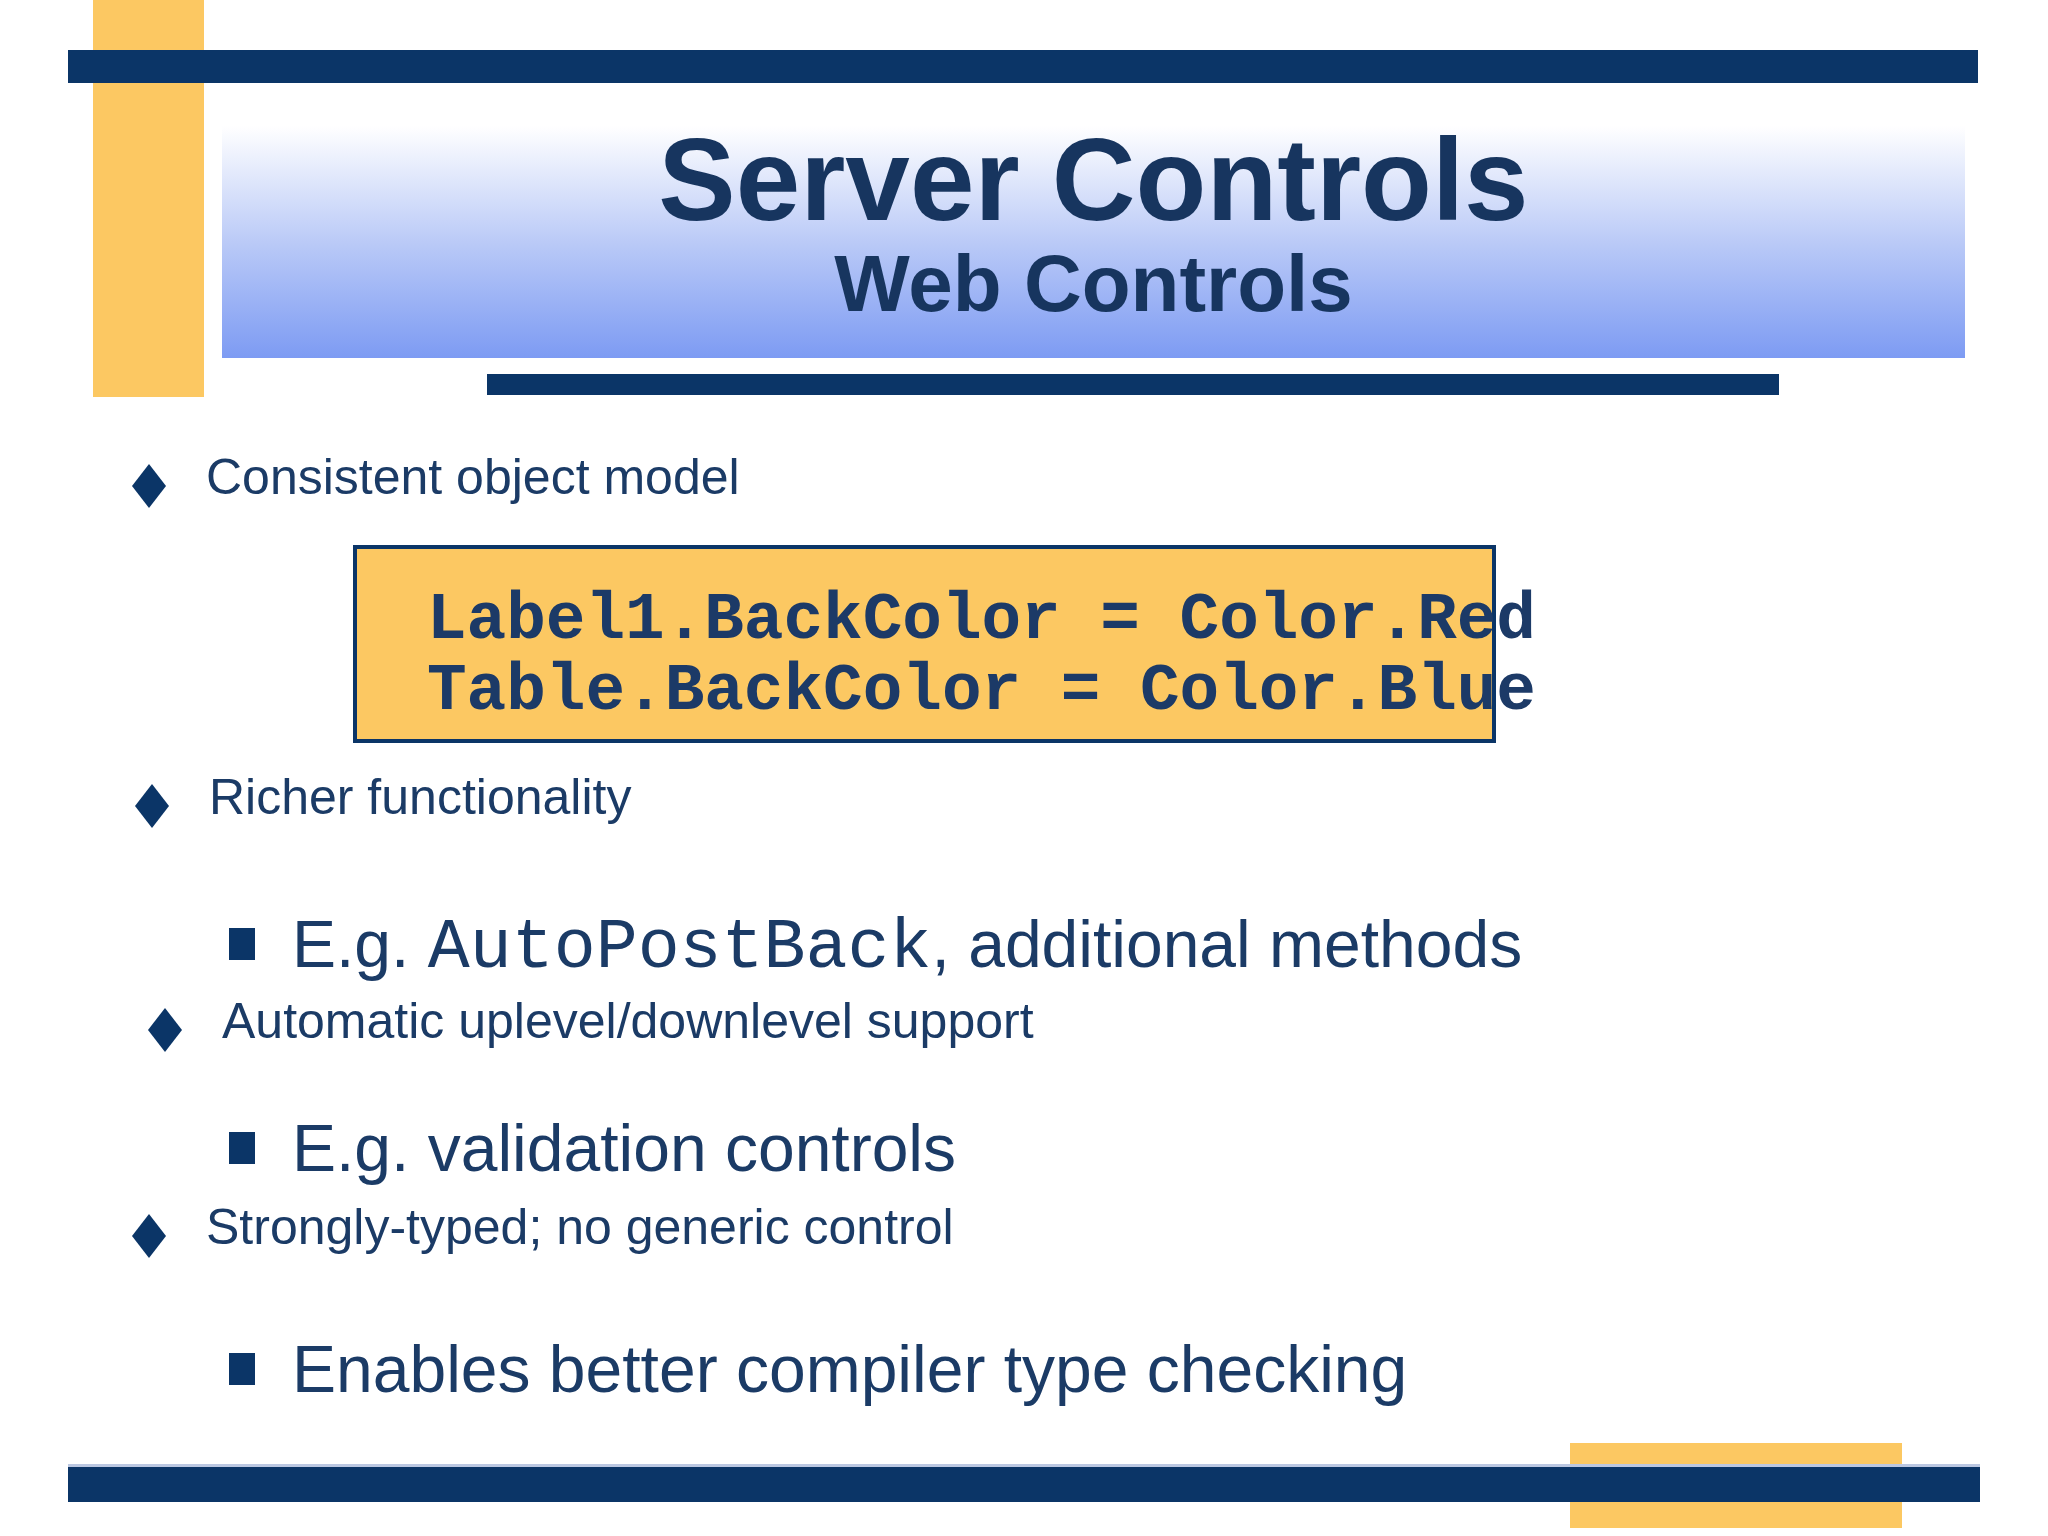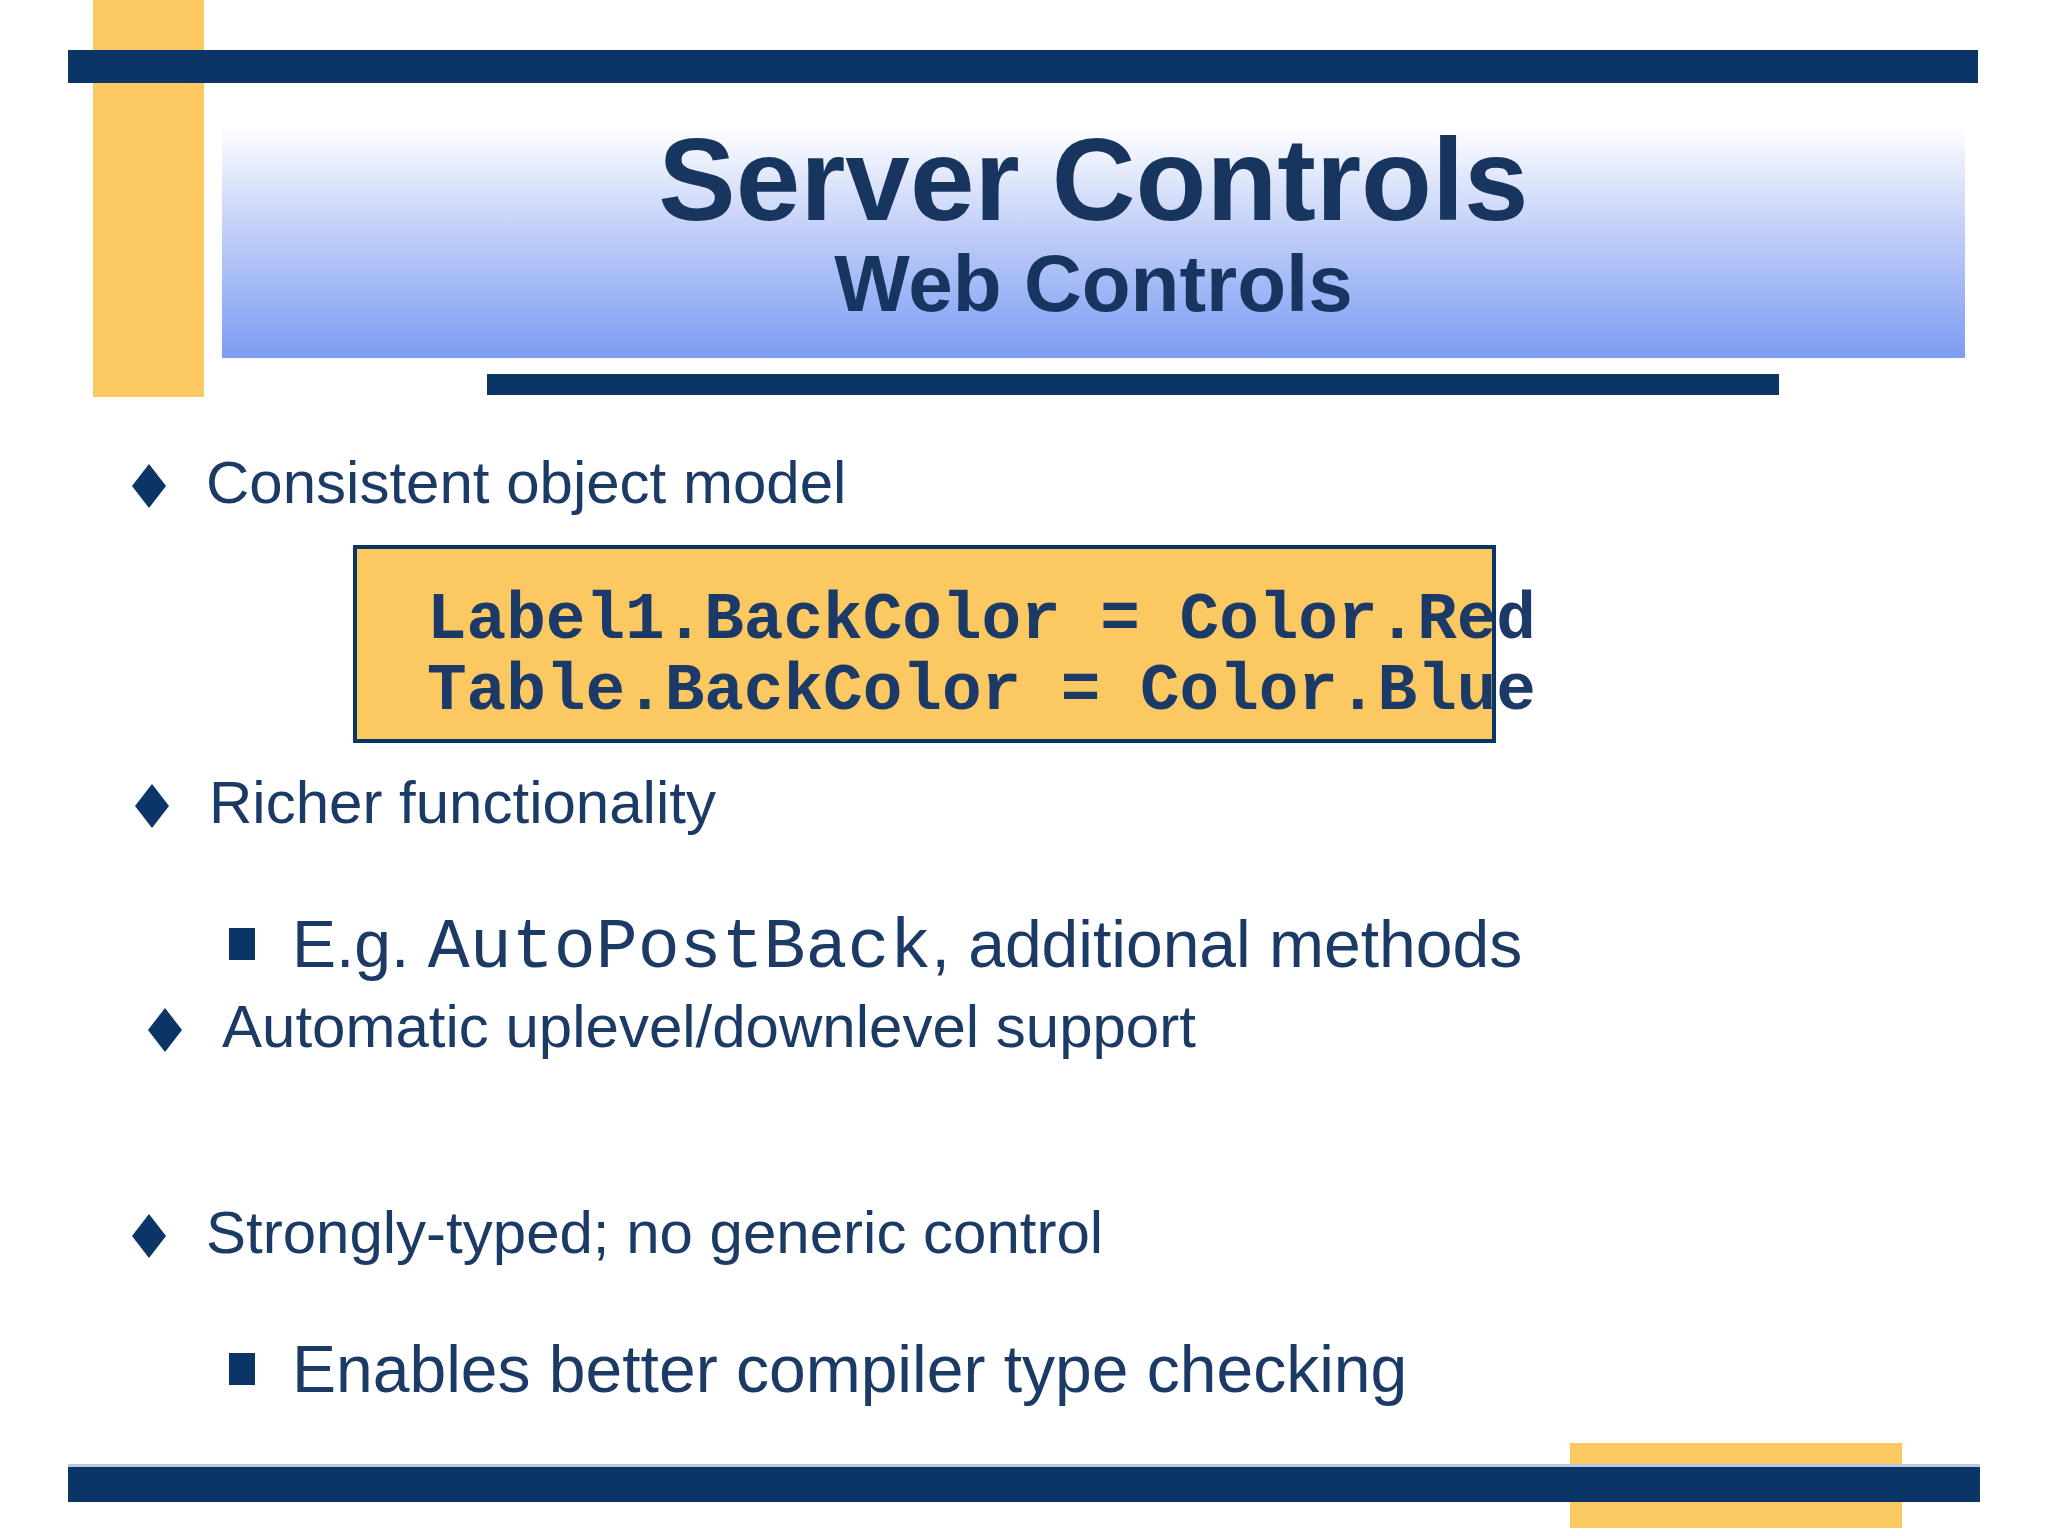--- a/index.html
+++ b/index.html
@@ -78,21 +78,21 @@
   }
 
   
   .bullet-row {
     position: absolute;
     display: flex;
     align-items: flex-start;
     color: var(--text-navy);
     white-space: nowrap;
   }
-  .bullet-row.level1 { font-size: 60px; line-height: 1.2; }
+  .bullet-row.level1 { font-size: 50px; line-height: 1.2; }
   .bullet-row.level2 { font-size: 66px; line-height: 1.2; }
   .diamond {
     flex: 0 0 auto;
     width: 34px; height: 44px;
     margin-top: 17px;
     margin-right: 40px;
     background: var(--navy);
     clip-path: polygon(50% 0, 100% 50%, 50% 100%, 0 50%);
   }
   .sq {
@@ -182,20 +182,24 @@
   <div class="bullet-row level2 row-3">
     <span class="sq"></span>
     <span><span>E.g. </span><span class="inline-code">AutoPostBack</span><span>, additional methods</span></span>
   </div>
 
   <div class="bullet-row level1 row-4">
     <span class="diamond"></span>
     <span>Automatic uplevel/downlevel support</span>
   </div>
 
+  <div class="bullet-row level2 row-5">
+    <span class="sq"></span>
+    <span>E.g. validation controls</span>
+  </div>
 
   <div class="bullet-row level1 row-6">
     <span class="diamond"></span>
     <span>Strongly-typed; no generic control</span>
   </div>
 
   <div class="bullet-row level2 row-7">
     <span class="sq"></span>
     <span>Enables better compiler type checking</span>
   </div>

